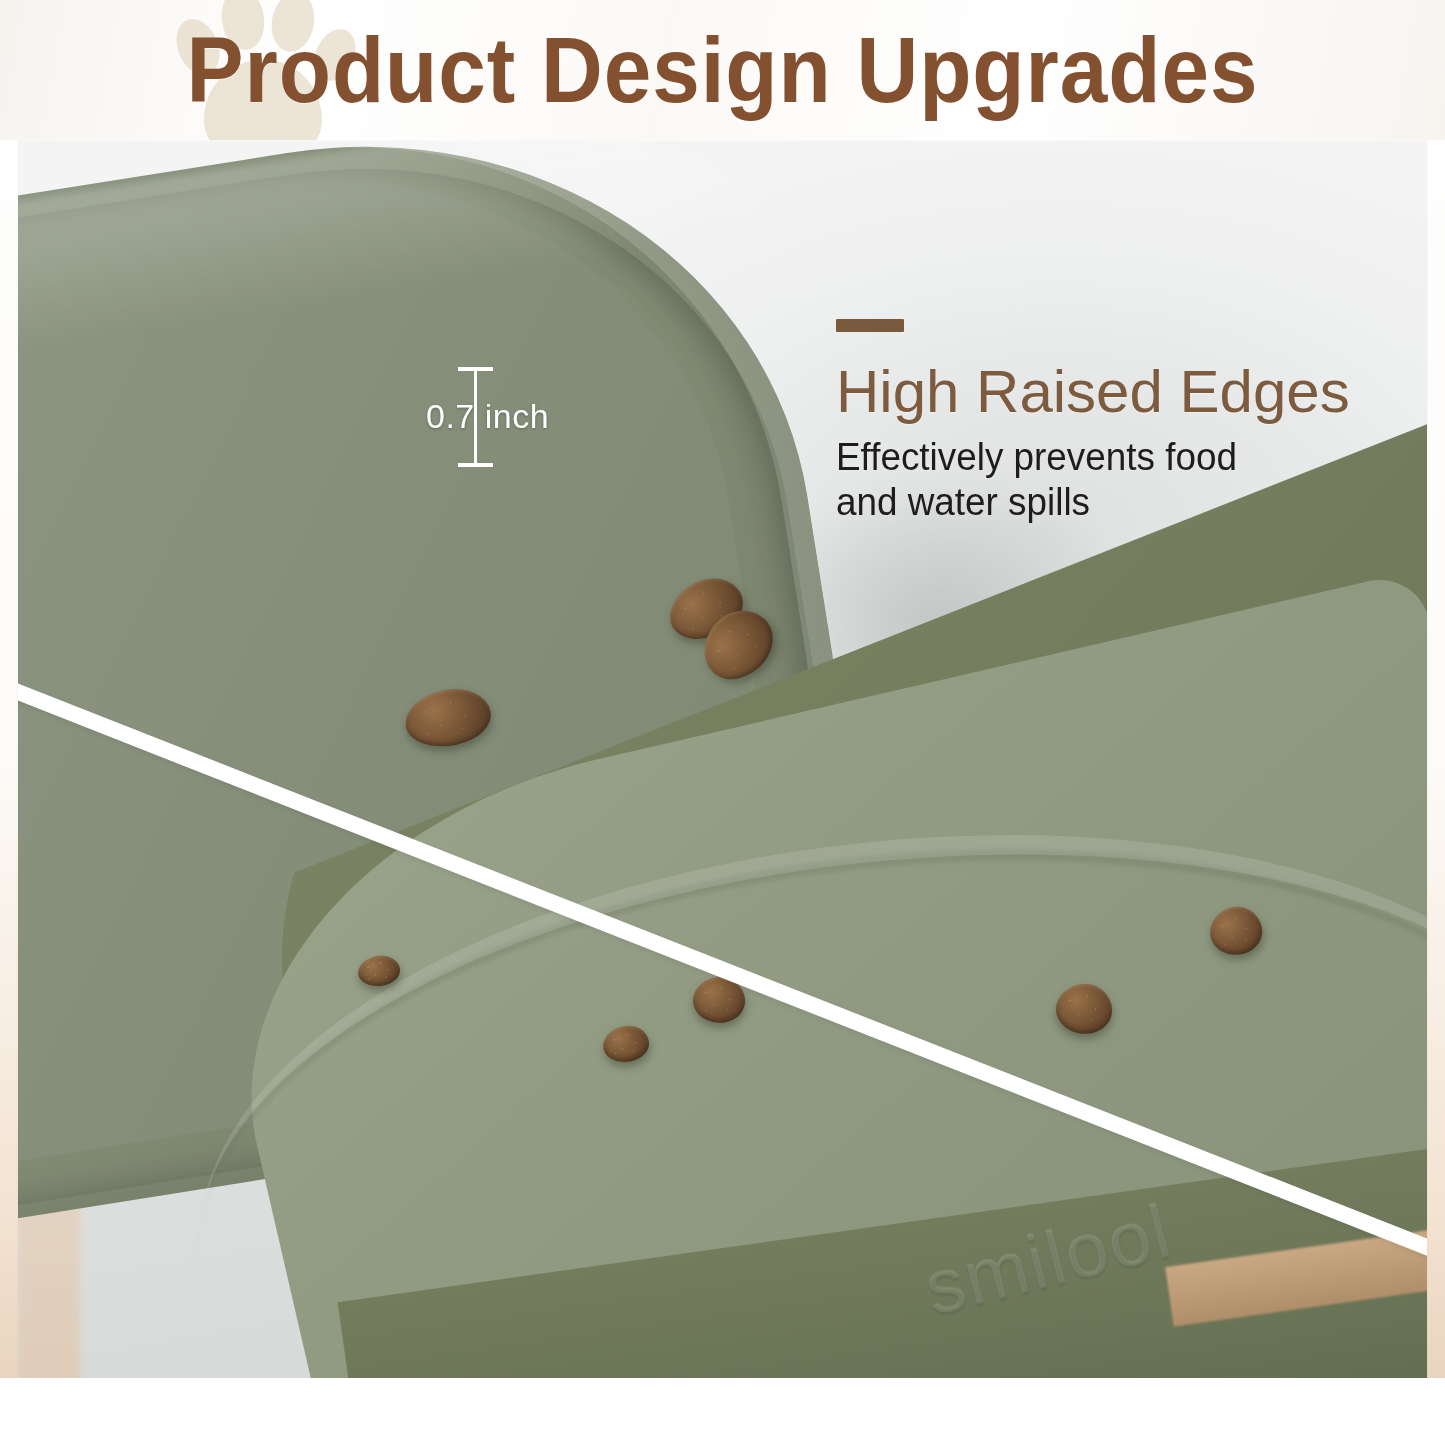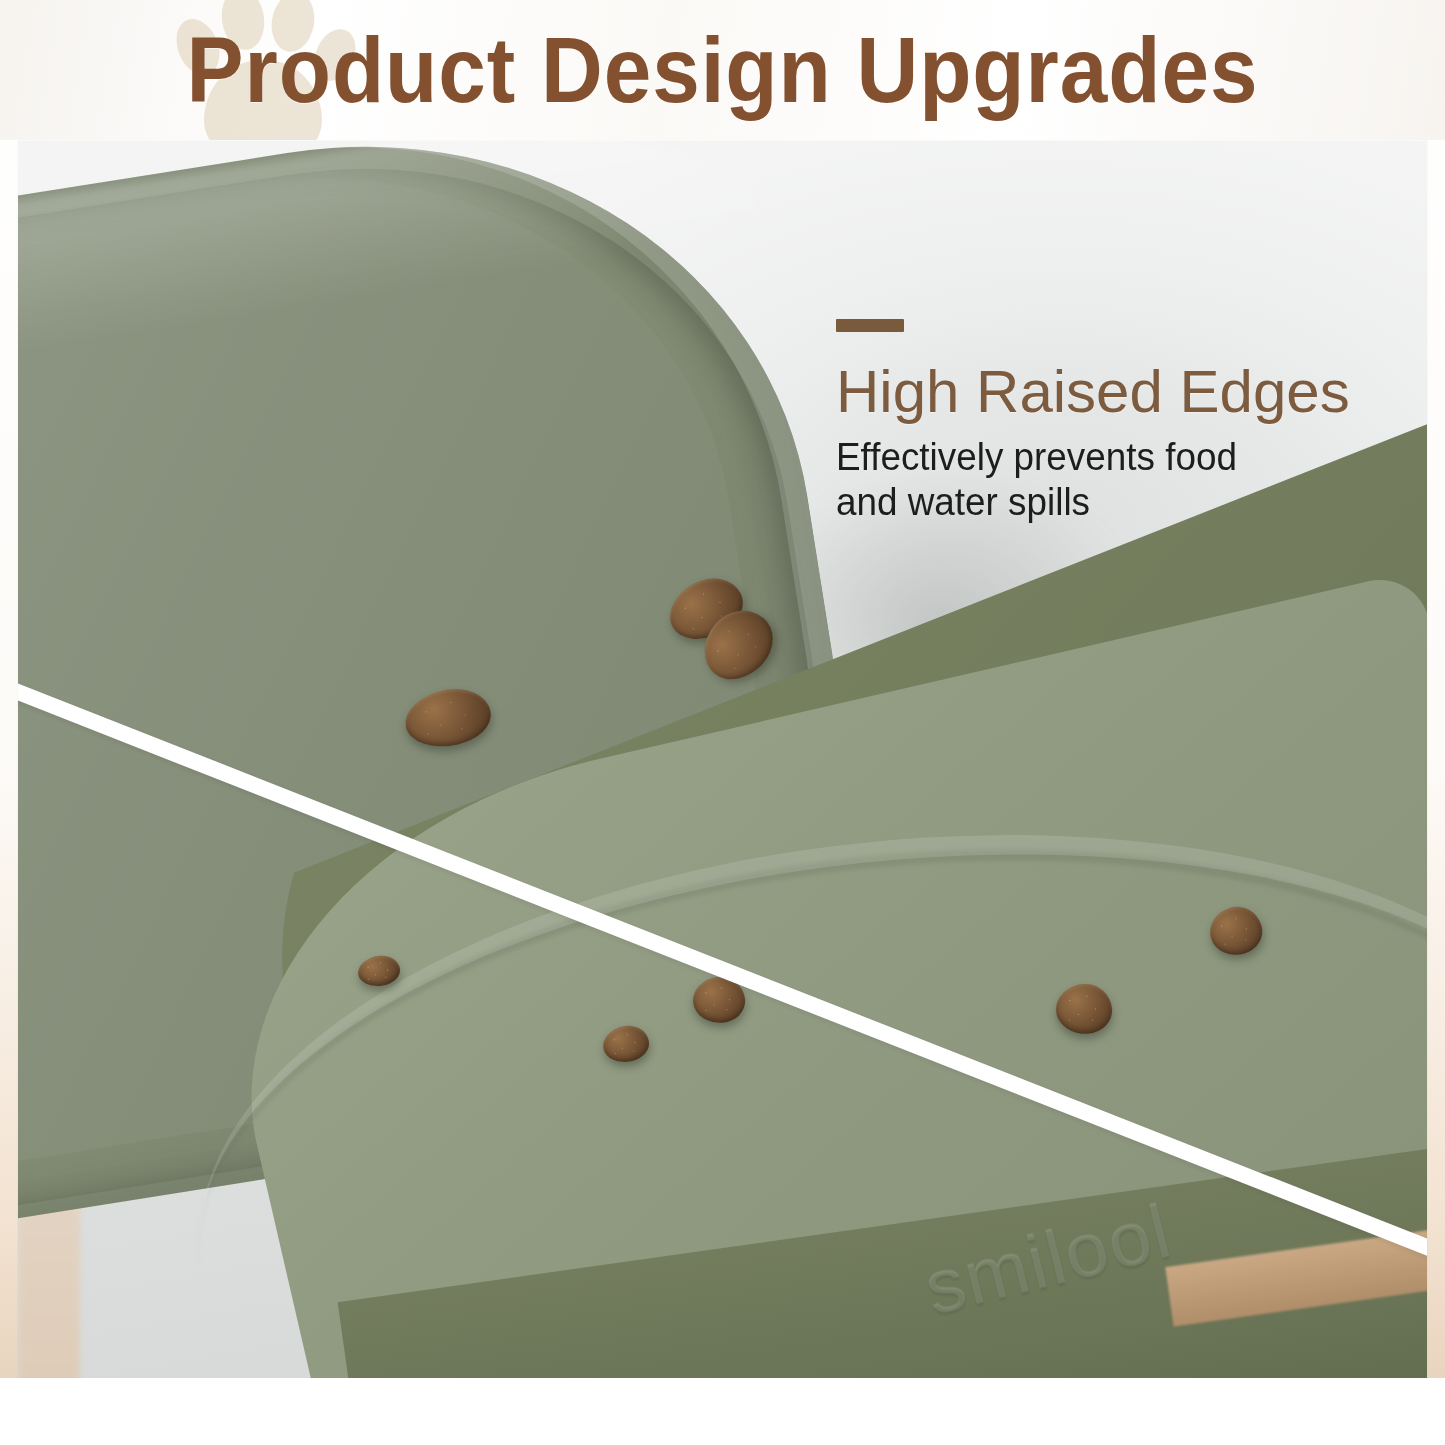--- a/index.html
+++ b/index.html
@@ -290,20 +290,26 @@
 
       <div class="kib" style="left:340px;top:815px;width:42px;height:30px;transform:rotate(-10deg);"></div>
       <div class="kib" style="left:585px;top:885px;width:46px;height:36px;transform:rotate(-12deg);"></div>
       <div class="kib" style="left:675px;top:836px;width:52px;height:46px;transform:rotate(-6deg);"></div>
       <div class="kib" style="left:1038px;top:843px;width:56px;height:50px;transform:rotate(-4deg);"></div>
       <div class="kib" style="left:1192px;top:766px;width:52px;height:48px;transform:rotate(-16deg);"></div>
     </div>
 
     <div class="divider"></div>
 
+    <div class="measure">
+      <div class="m-cap top"></div>
+      <div class="m-line"></div>
+      <div class="m-cap bot"></div>
+      <div class="m-label">0.7 inch</div>
+    </div>
 
     <div class="block block-top">
       <div class="accent-bar"></div>
       <div class="b-head">High Raised Edges</div>
       <div class="b-sub">Effectively prevents food</div>
       <div class="b-sub" style="margin-top:0;">and water spills</div>
     </div>
 
     <div class="block block-bottom">
       <div class="accent-bar"></div>

